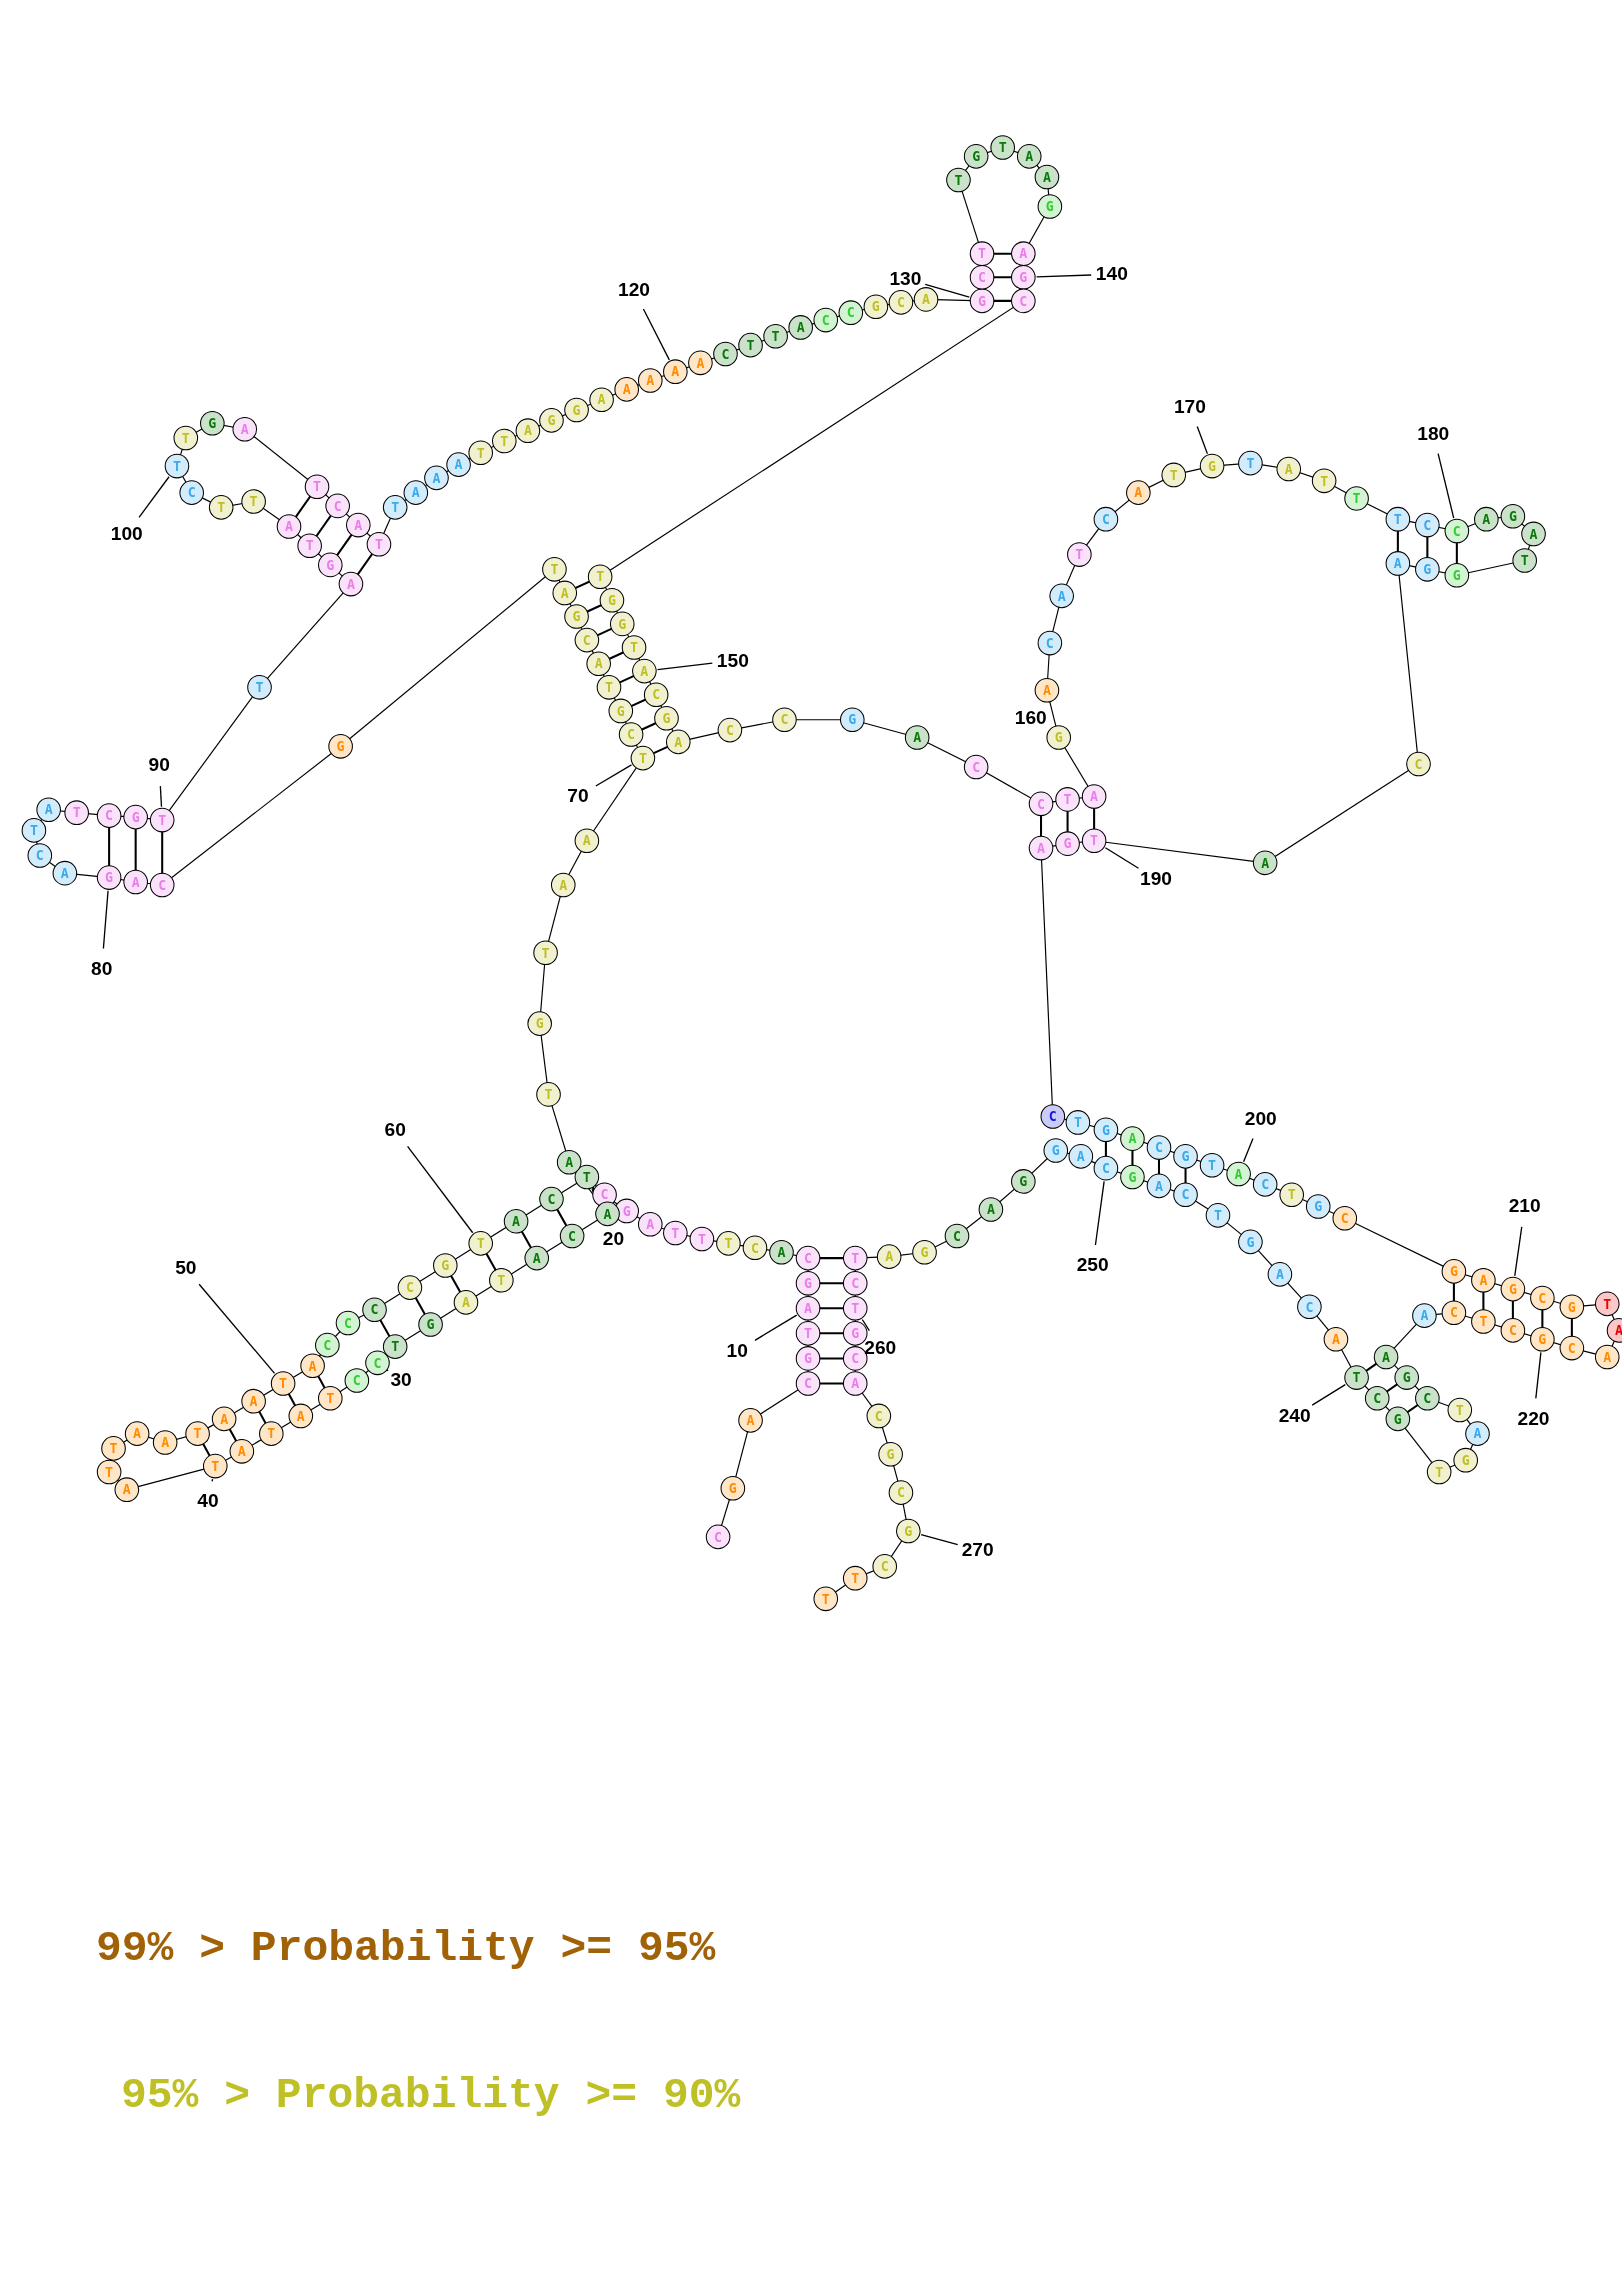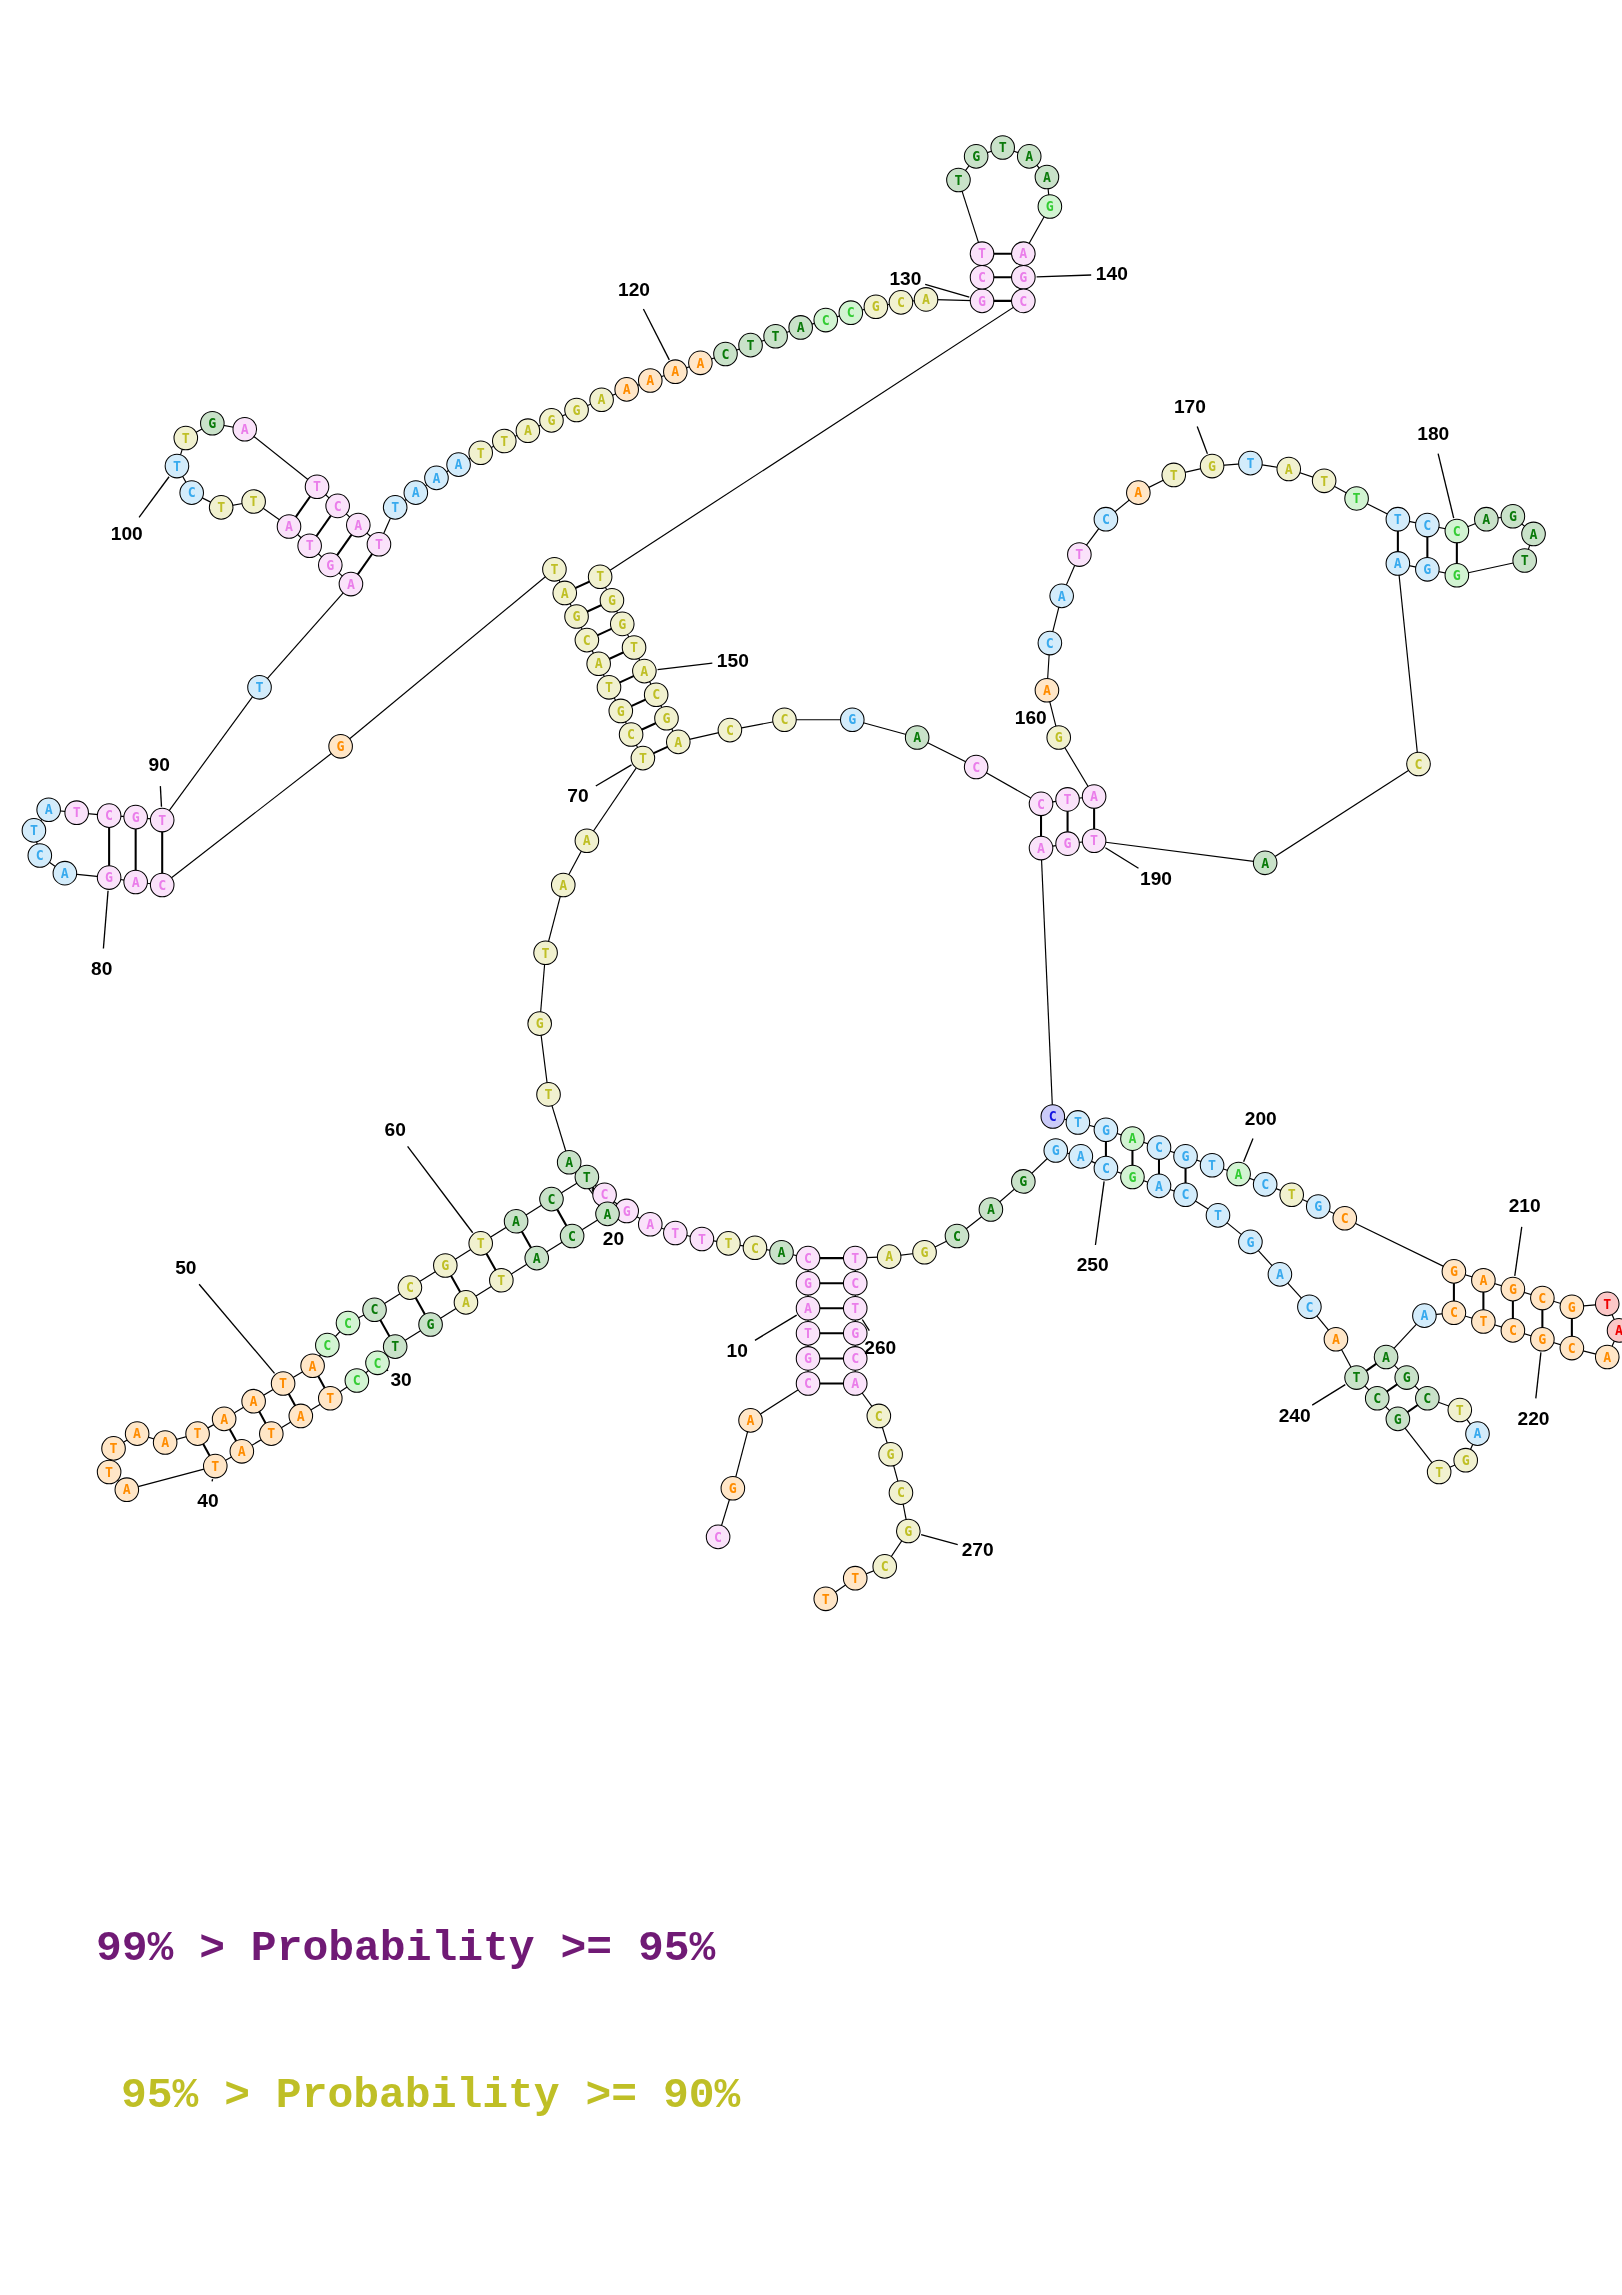--- a/index.html
+++ b/index.html
@@ -826,21 +826,21 @@
       <text x="855" y="763" text-anchor="middle" font-size="13" font-weight="bold" fill="#000" font-family="&quot;Liberation Sans&quot;, sans-serif">200</text>
       <text x="1034" y="822" text-anchor="middle" font-size="13" font-weight="bold" fill="#000" font-family="&quot;Liberation Sans&quot;, sans-serif">210</text>
       <text x="1040" y="966" text-anchor="middle" font-size="13" font-weight="bold" fill="#000" font-family="&quot;Liberation Sans&quot;, sans-serif">220</text>
       <text x="878" y="964" text-anchor="middle" font-size="13" font-weight="bold" fill="#000" font-family="&quot;Liberation Sans&quot;, sans-serif">240</text>
       <text x="741" y="862" text-anchor="middle" font-size="13" font-weight="bold" fill="#000" font-family="&quot;Liberation Sans&quot;, sans-serif">250</text>
       <text x="597" y="918" text-anchor="middle" font-size="13" font-weight="bold" fill="#000" font-family="&quot;Liberation Sans&quot;, sans-serif">260</text>
       <text x="663" y="1055" text-anchor="middle" font-size="13" font-weight="bold" fill="#000" font-family="&quot;Liberation Sans&quot;, sans-serif">270</text>
     </svg>
 
   <div class="legend">
-    <div class="legend-row" style="color: #701a75;">99% &gt; Probability &gt;= 95%</div>
+    <div class="legend-row" style="color: #a16207;">99% &gt; Probability &gt;= 95%</div>
     <div class="legend-row" style="color: rgb(191, 191, 38); margin-left: 25px;">95% &gt; Probability &gt;= 90%</div>
     
     
     
     
     
     
   </div>
 </div>
 

